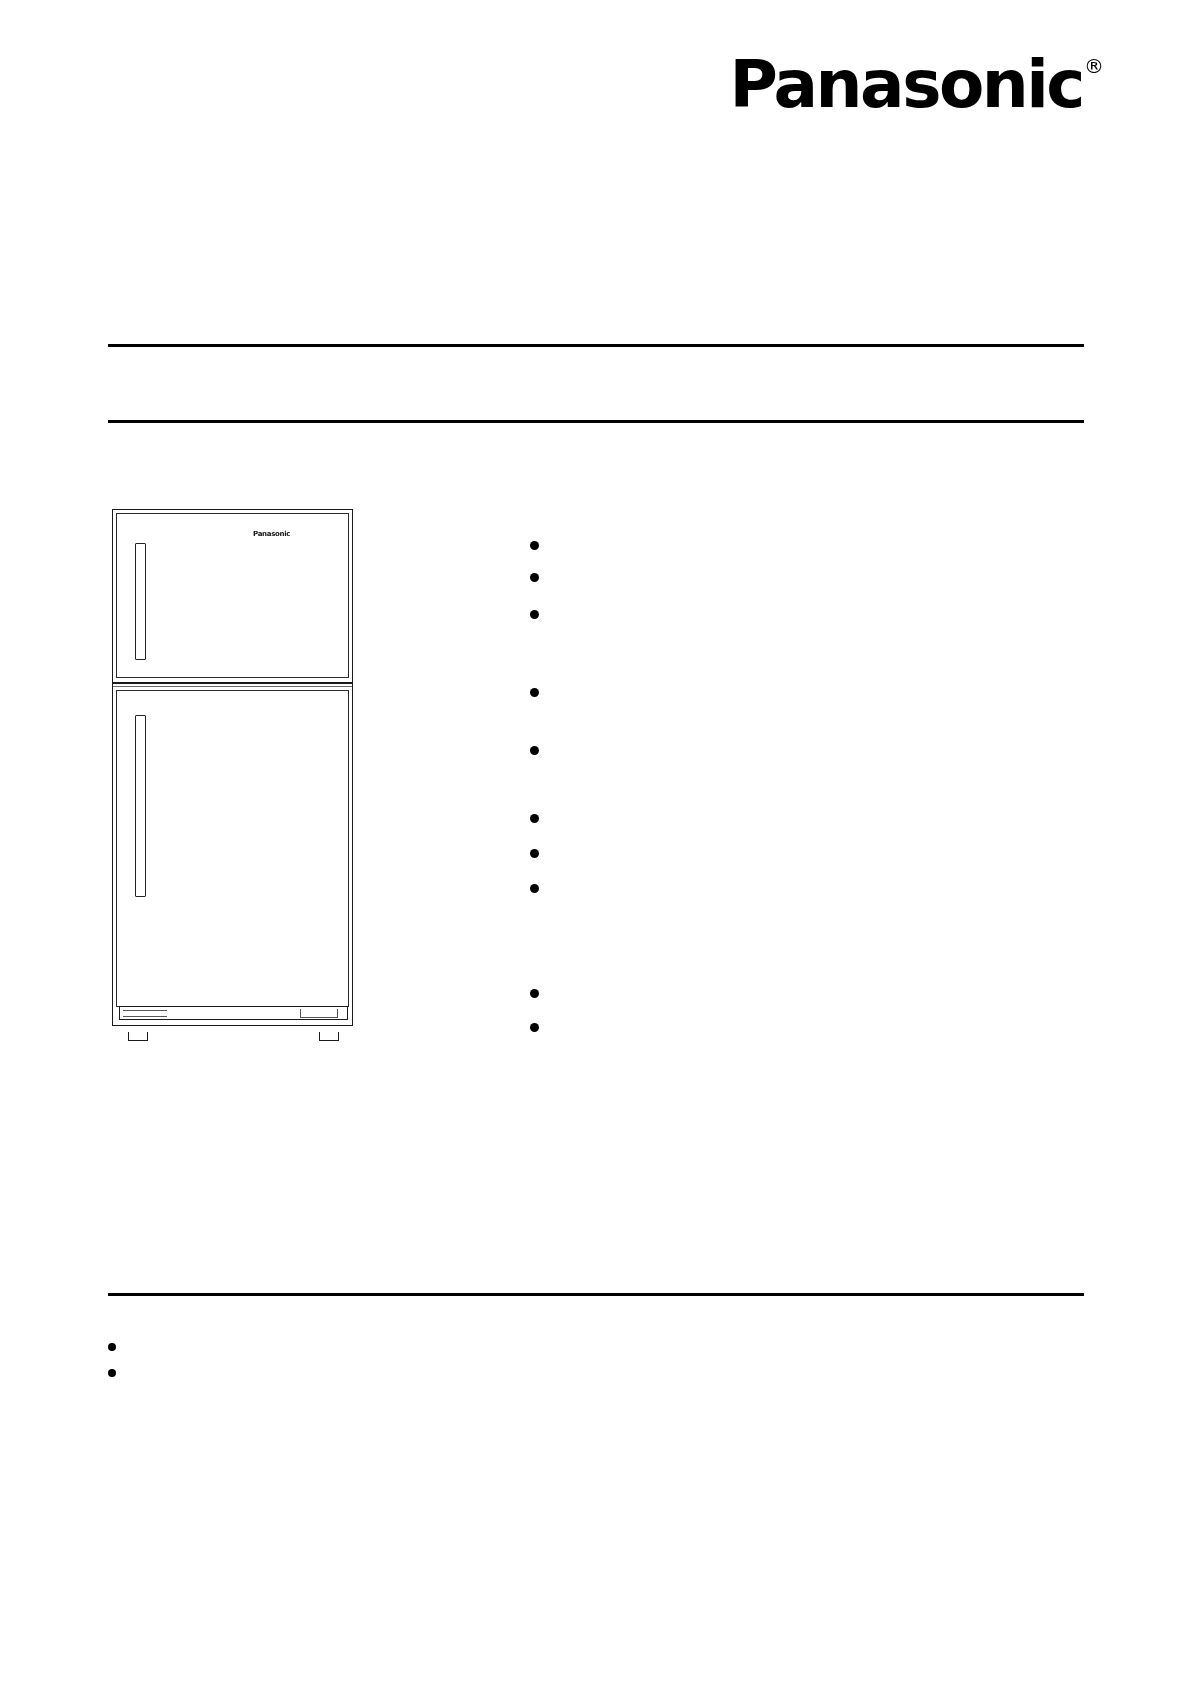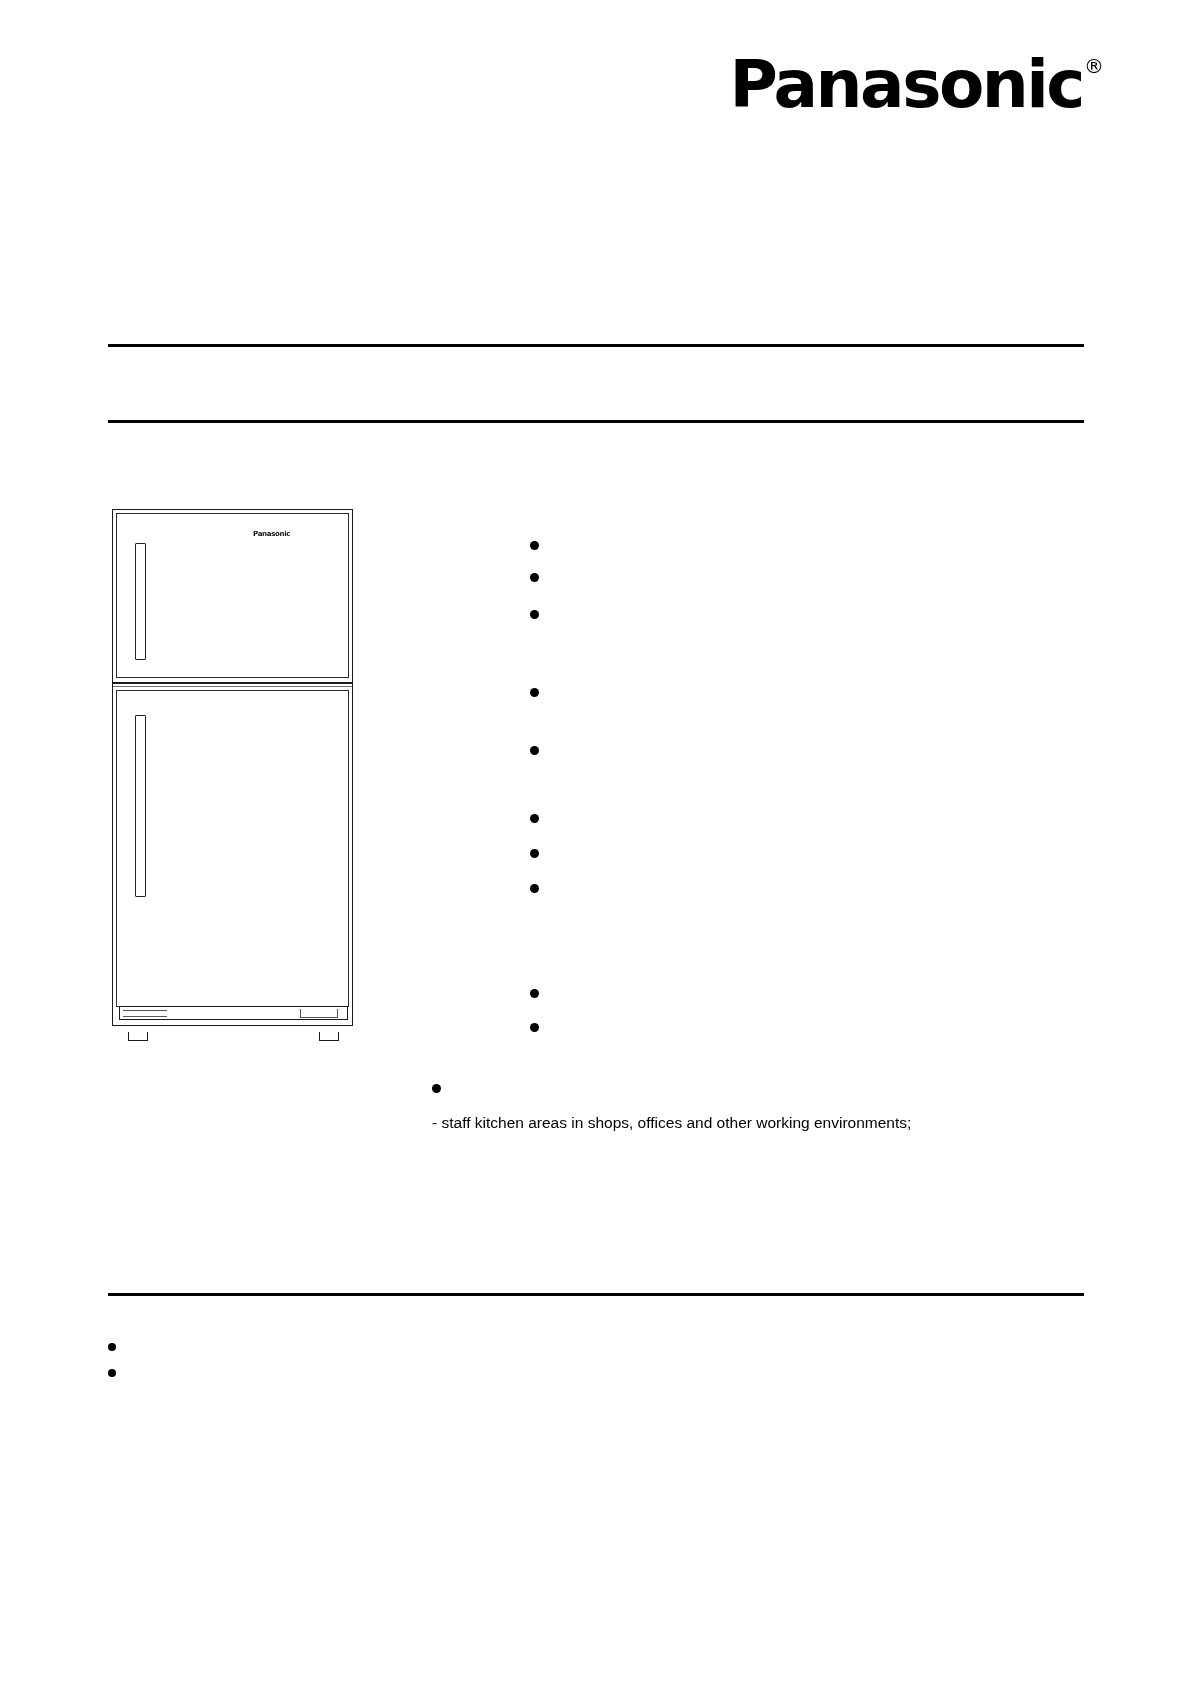--- a/index.html
+++ b/index.html
@@ -333,29 +333,20 @@
     <div class="feature-row" style="margin-bottom:14px;">
       <span class="bullet"></span>
       <span class="feature-text"></span>
     </div>
     <div class="feature-row">
       <span class="bullet"></span>
       <span class="feature-text"></span>
     </div>
   </div>
 
-  <div class="usage-note">
-    <div class="usage-head">
-      <span class="bullet"></span>
-      <span></span>
-    </div>
-    <div class="usage-lines">
-      <div class="usage-line">- staff kitchen areas in shops, offices and other working environments;</div>
-    </div>
-  </div>
 
   <div class="rule rule-3"></div>
 
   <div class="bottom-section">
     <div class="bottom-title"></div>
     <div class="bottom-list">
       <div class="bottom-row">
         <span class="bullet"></span>
         <span></span>
       </div>

